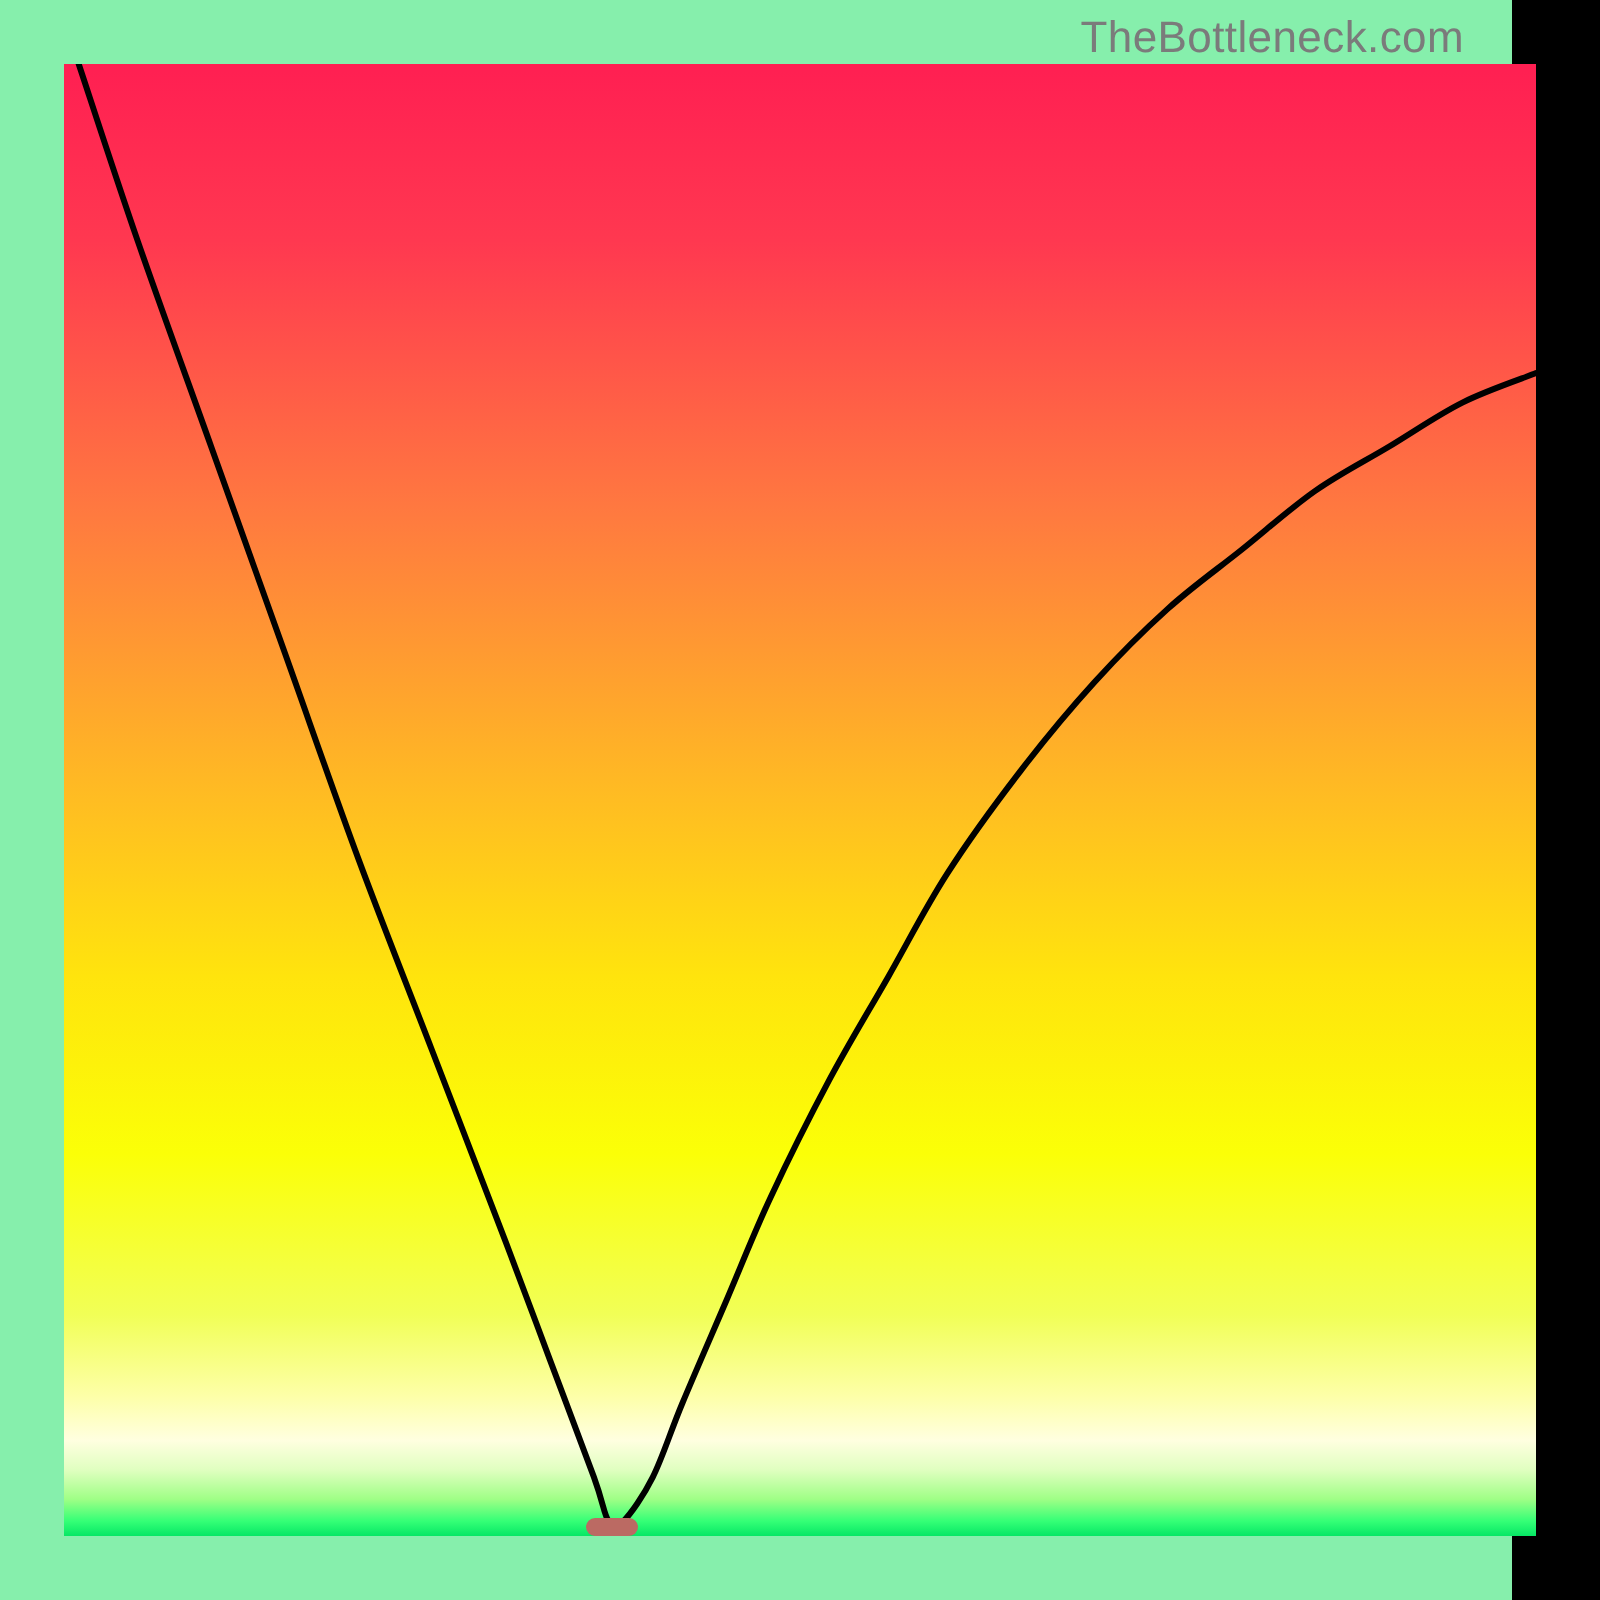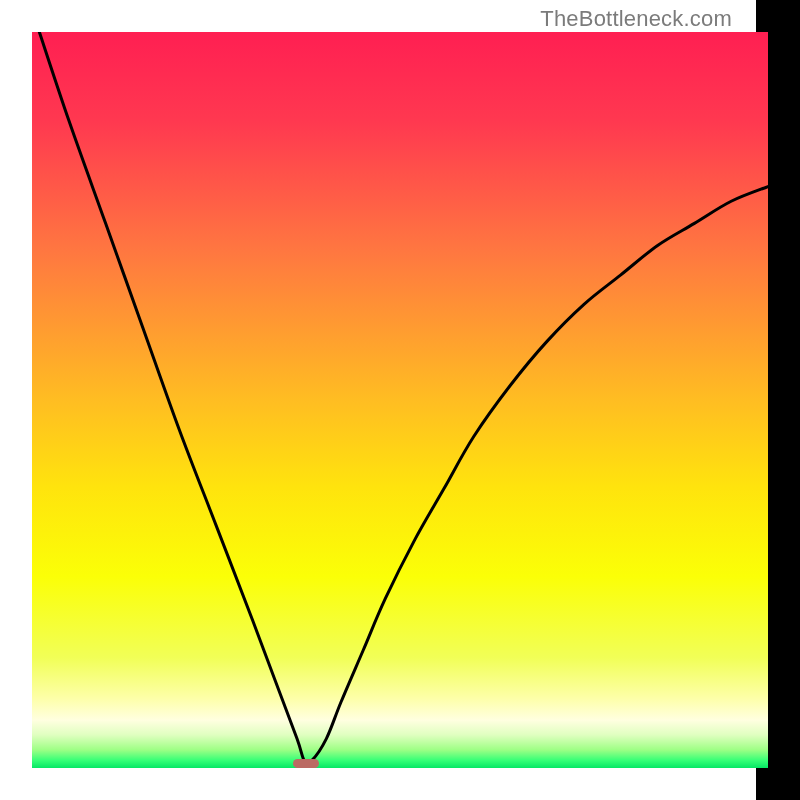--- a/index.html
+++ b/index.html
@@ -9,21 +9,21 @@
     height: 800px;
     overflow: hidden;
     background: #000;
     font-family: Arial, Helvetica, sans-serif;
   }
   .frame {
     position: absolute;
     top: 0; left: 0;
     width: 756px;
     height: 800px;
-    background: #ffffff;
+    background: #86efac;
   }
   .plot-area {
     position: absolute;
     top: 32px;
     left: 32px;
     width: 736px;
     height: 736px;
     overflow: hidden;
   }
   .gradient-bg {

